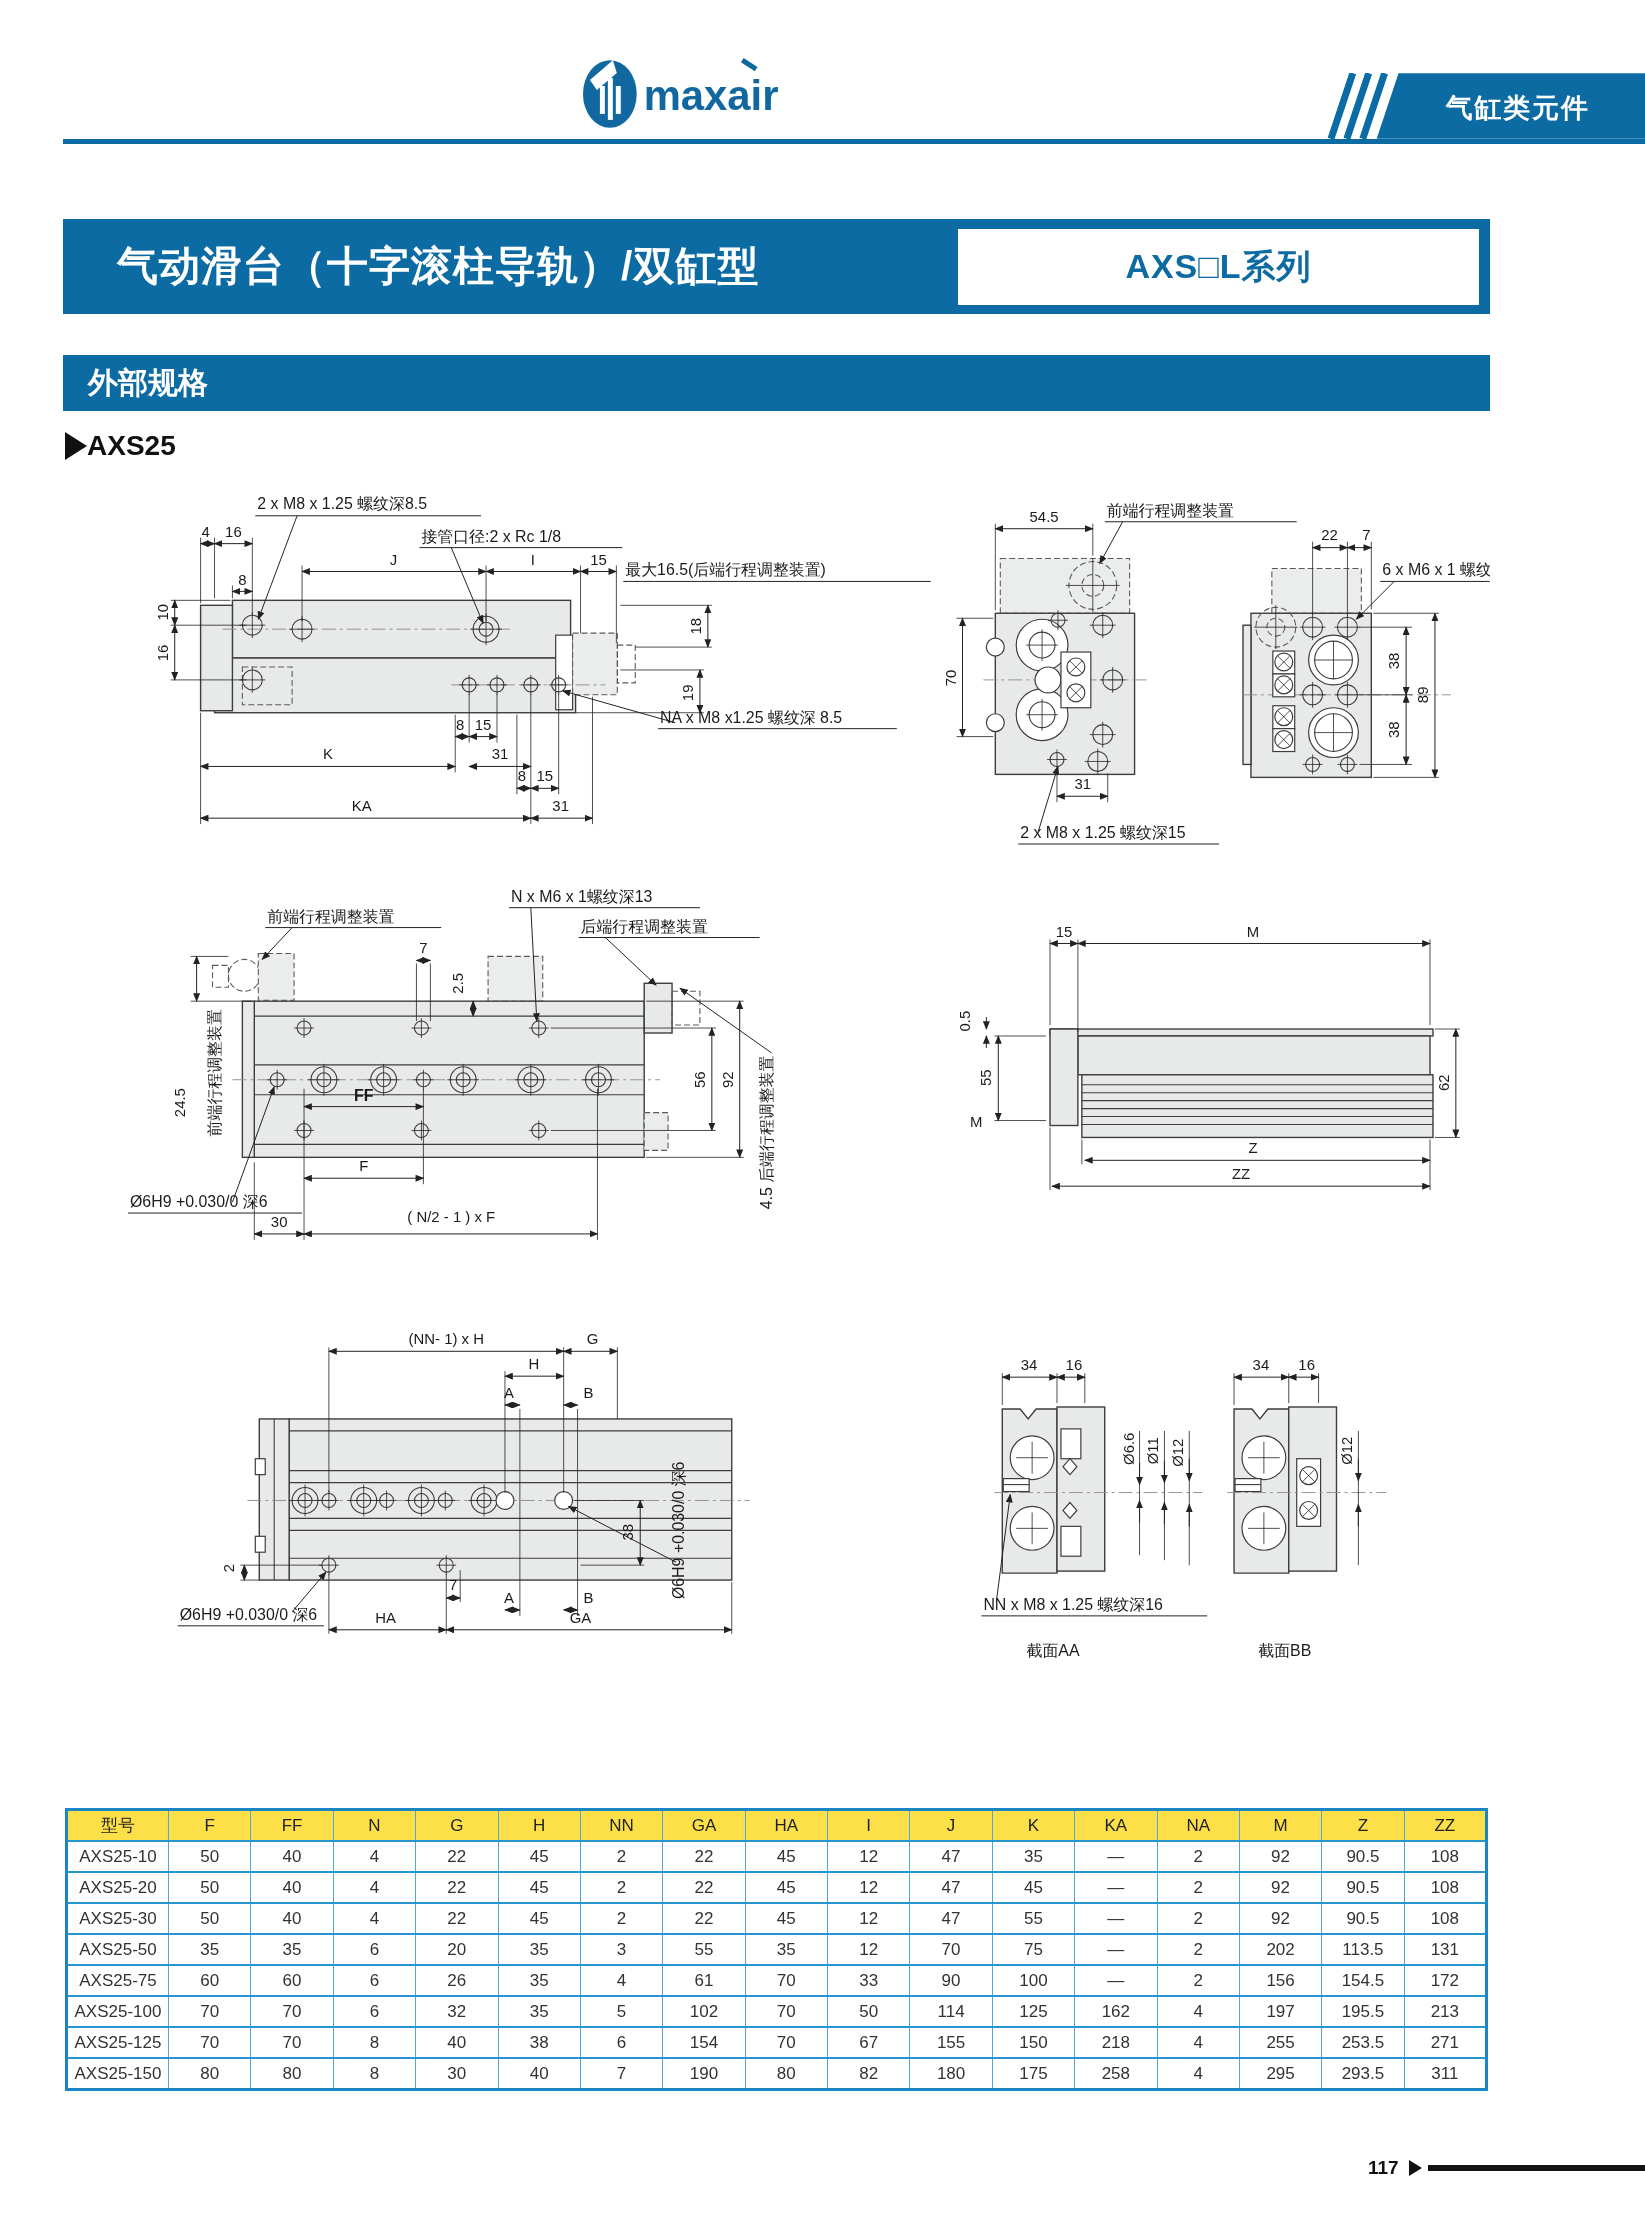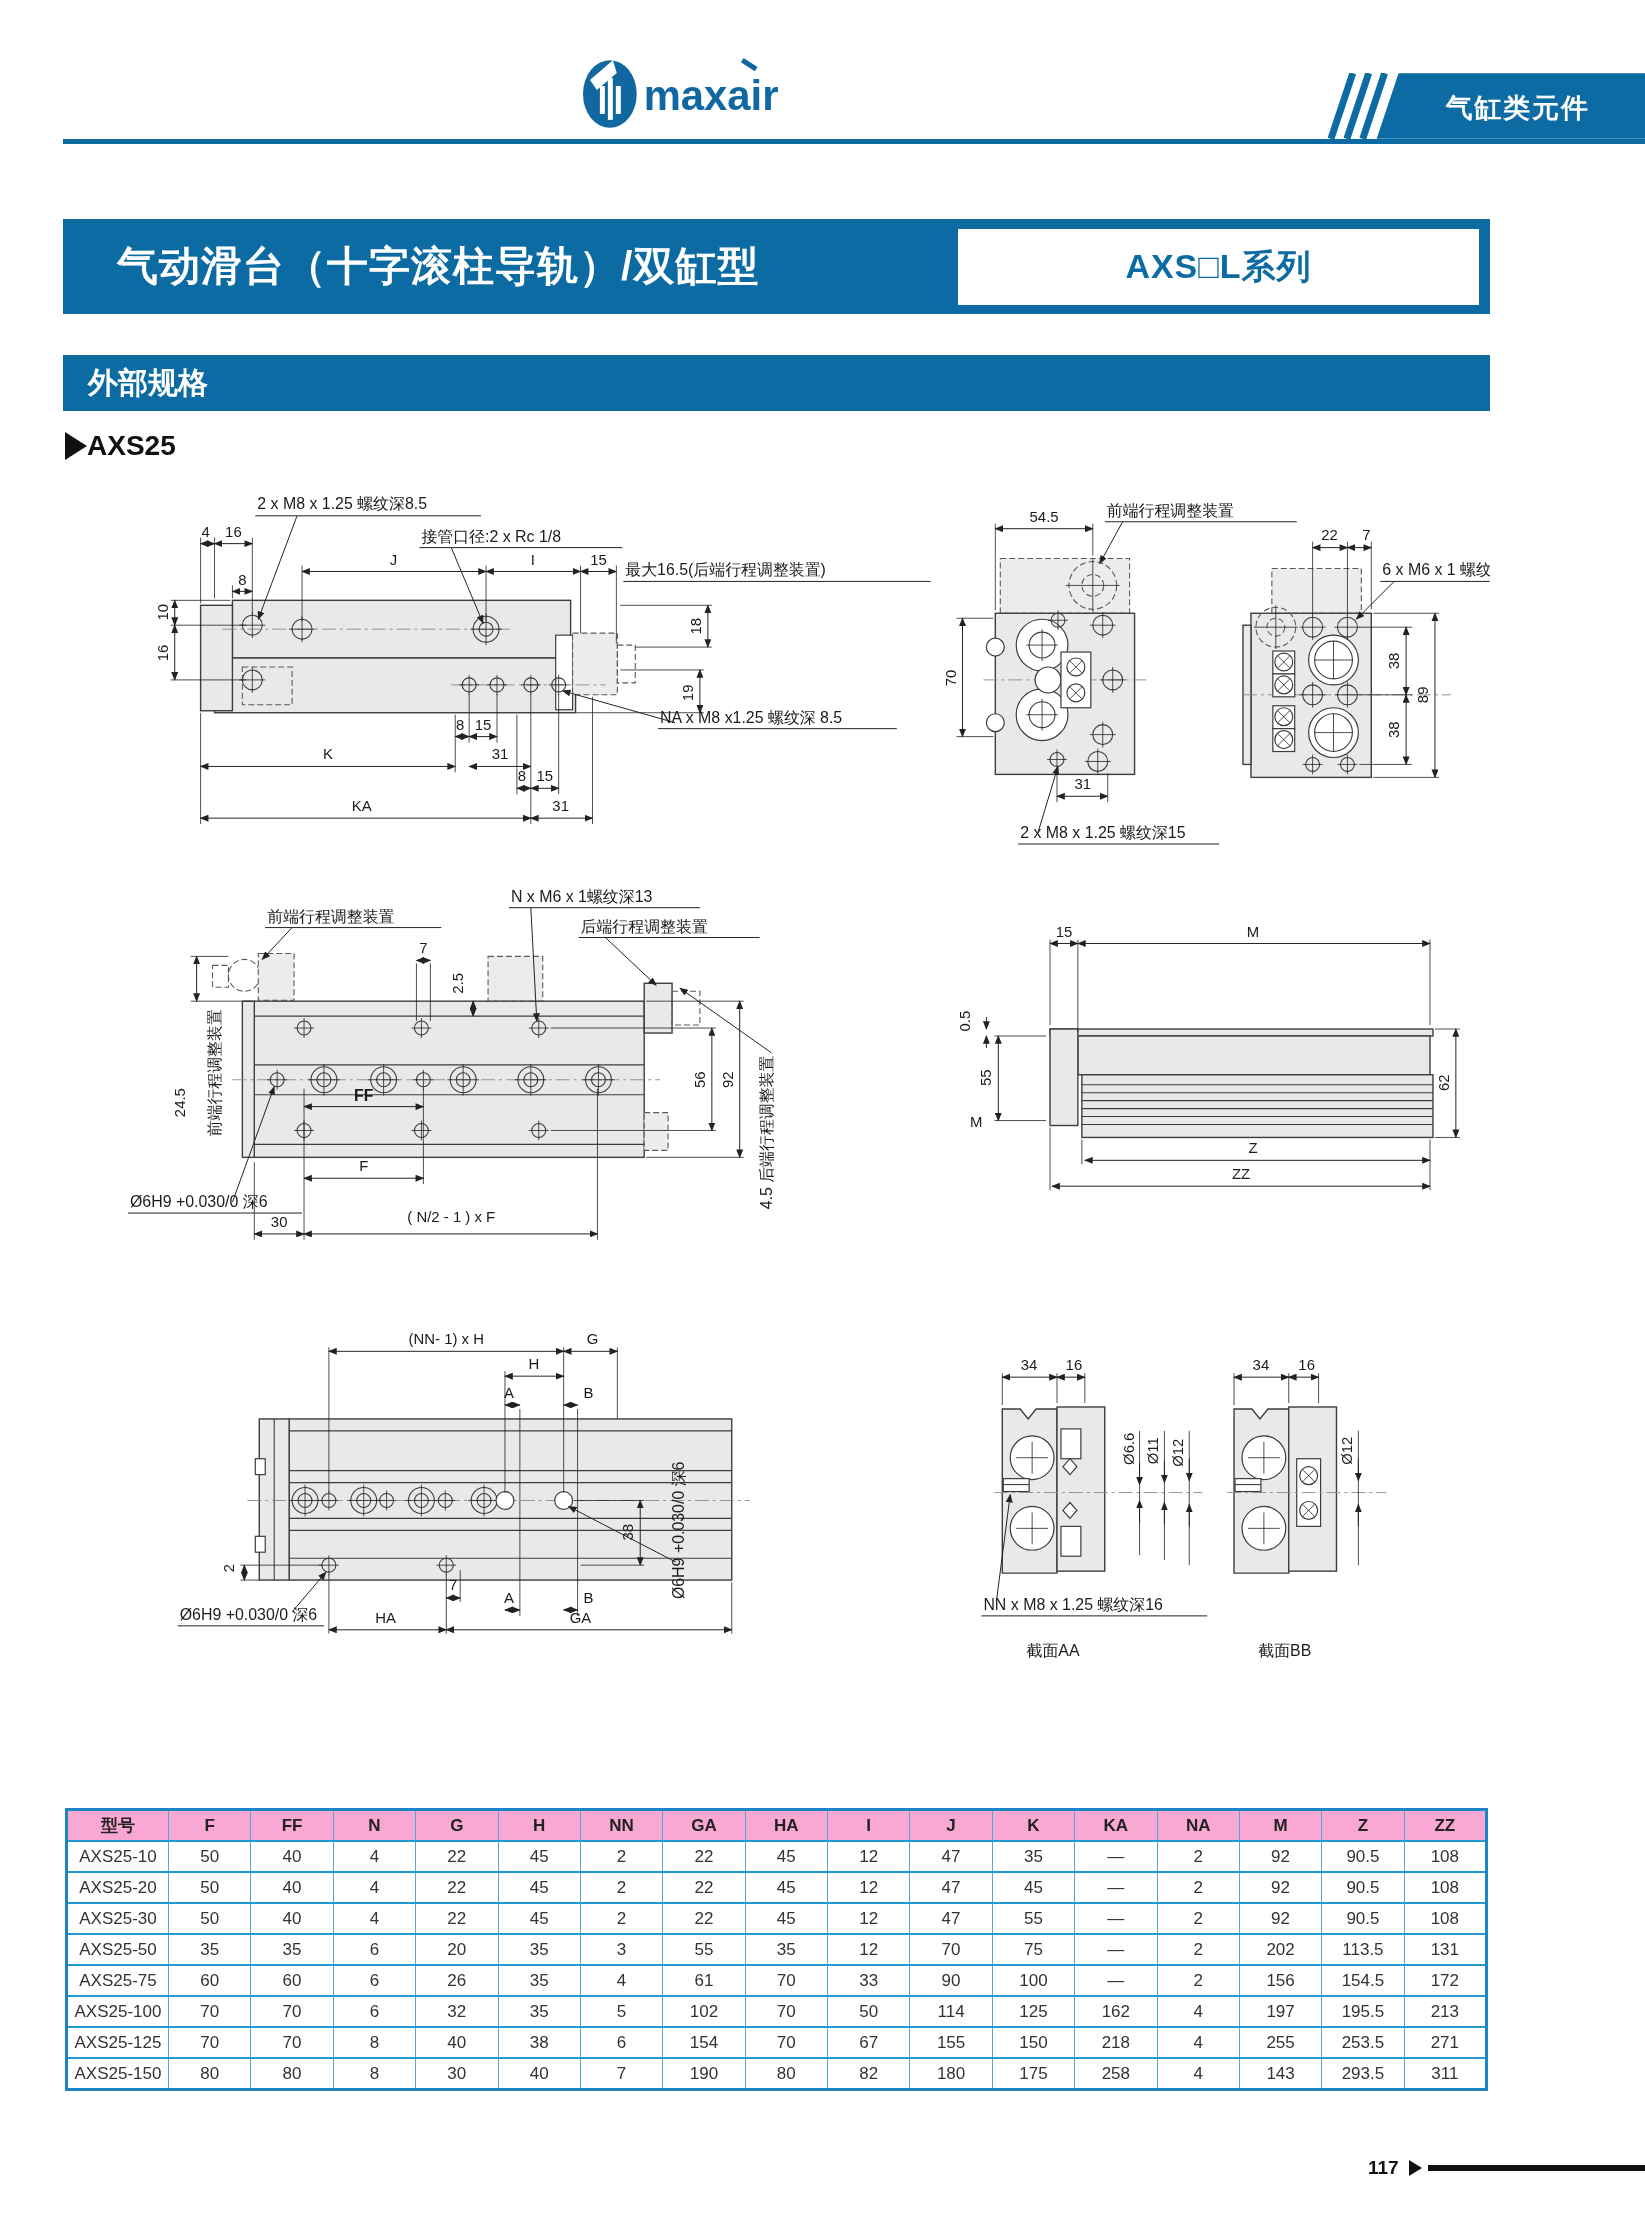--- a/index.html
+++ b/index.html
@@ -34,21 +34,21 @@
   .nd{fill:none;stroke:#5a5a5a;stroke-width:1.1;stroke-dasharray:6 3;}
   .tl{fill:none;stroke:#3d3d3d;stroke-width:1.1;}
   .dm{fill:none;stroke:#222;stroke-width:1;}
   .da{fill:none;stroke:#222;stroke-width:1;marker-start:url(#ar);marker-end:url(#ar);}
   .ld{fill:none;stroke:#222;stroke-width:1;marker-end:url(#ar);}
   .de{fill:none;stroke:#222;stroke-width:0.8;}
   .cl{fill:none;stroke:#8a8a8a;stroke-width:0.9;stroke-dasharray:14 4 3 4;}
   
   .spec{position:absolute;left:65px;top:1808px;width:1423px;border-collapse:collapse;
         table-layout:fixed;font-size:17px;color:#333;border:3px solid #1b85c5;}
-  .spec th{background:#f9a8d4;font-weight:bold;color:#222;}
+  .spec th{background:#fde047;font-weight:normal;color:#222;}
   .spec th,.spec td{border:1px solid #4fa8d8;border-top:2px solid #2496d2;border-bottom:2px solid #2496d2;
         height:29px;text-align:center;padding:0;white-space:nowrap;overflow:hidden;}
   .spec th:first-child,.spec td:first-child{width:100px;}
   
   .footer{position:absolute;left:1368px;top:2157px;display:flex;align-items:center;}
   .footer .pg{font-size:19px;font-weight:bold;color:#111;}
   .footer .tri{width:0;height:0;margin-left:10px;border-top:8px solid transparent;
                border-bottom:8px solid transparent;border-left:13px solid #111;}
   .footer .bar{margin-left:6px;width:249px;height:6px;background:#111;}
 </style>
@@ -738,21 +738,21 @@
           <td>30</td>
           <td>40</td>
           <td>7</td>
           <td>190</td>
           <td>80</td>
           <td>82</td>
           <td>180</td>
           <td>175</td>
           <td>258</td>
           <td>4</td>
-          <td>143</td>
+          <td>295</td>
           <td>293.5</td>
           <td>311</td>
         </tr>
       </tbody>
     </table>
 
   <div class="footer">
     <span class="pg">117</span>
     <span class="tri"></span>
     <span class="bar"></span>

